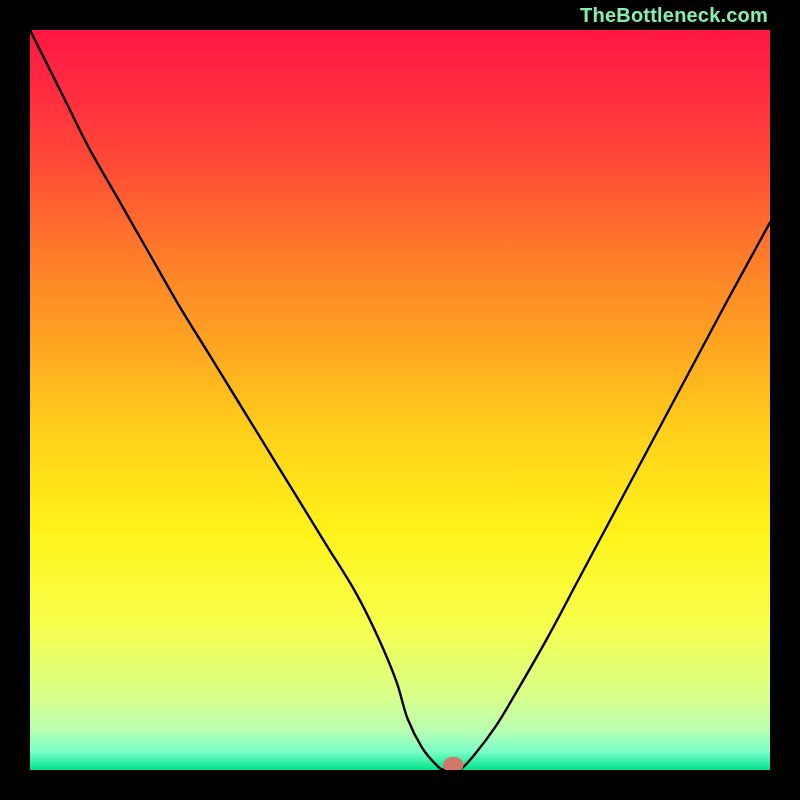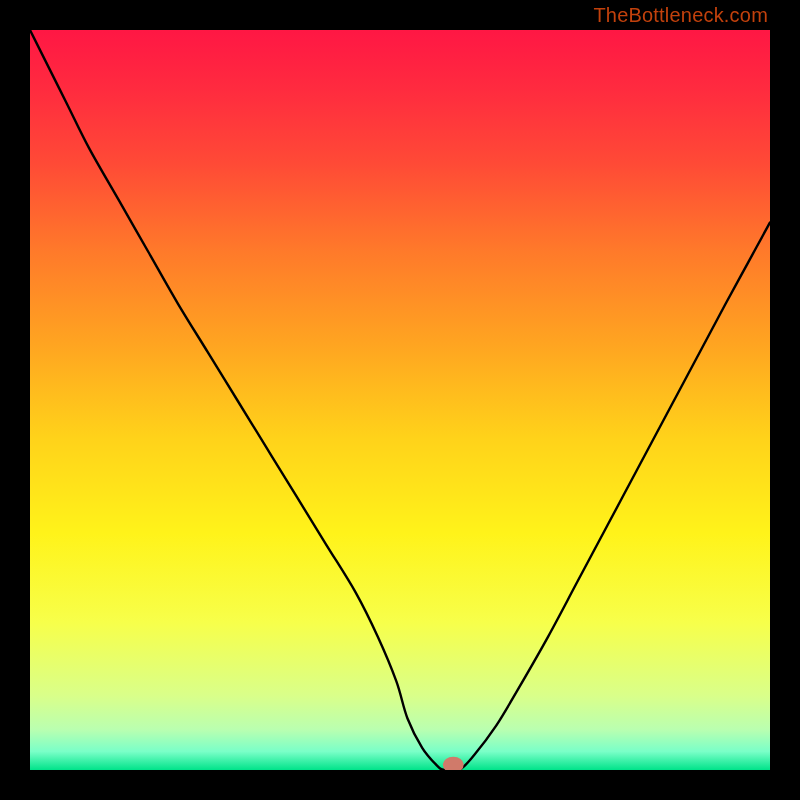--- a/index.html
+++ b/index.html
@@ -21,23 +21,23 @@
     left: 30px;
     top: 30px;
     width: 740px;
     height: 740px;
     overflow: hidden;
   }
   .watermark {
     position: absolute;
     top: 4px;
     right: 32px;
-    color: #c2410c;
+    color: #86efac;
     font-size: 20px;
-    font-weight: 400;
+    font-weight: 700;
     letter-spacing: 0.2px;
   }
   svg { display: block; }
 </style>
 </head>
 <body>
 
 <div class="frame">
   <div class="watermark">TheBottleneck.com</div>
 

